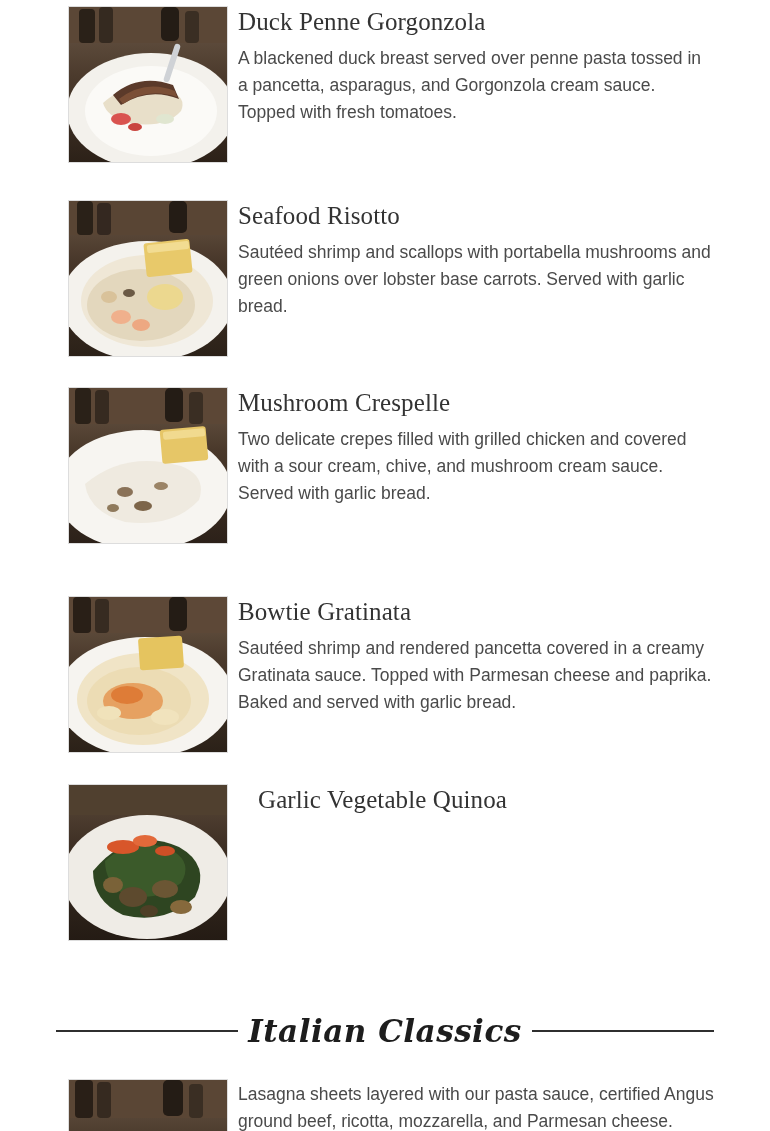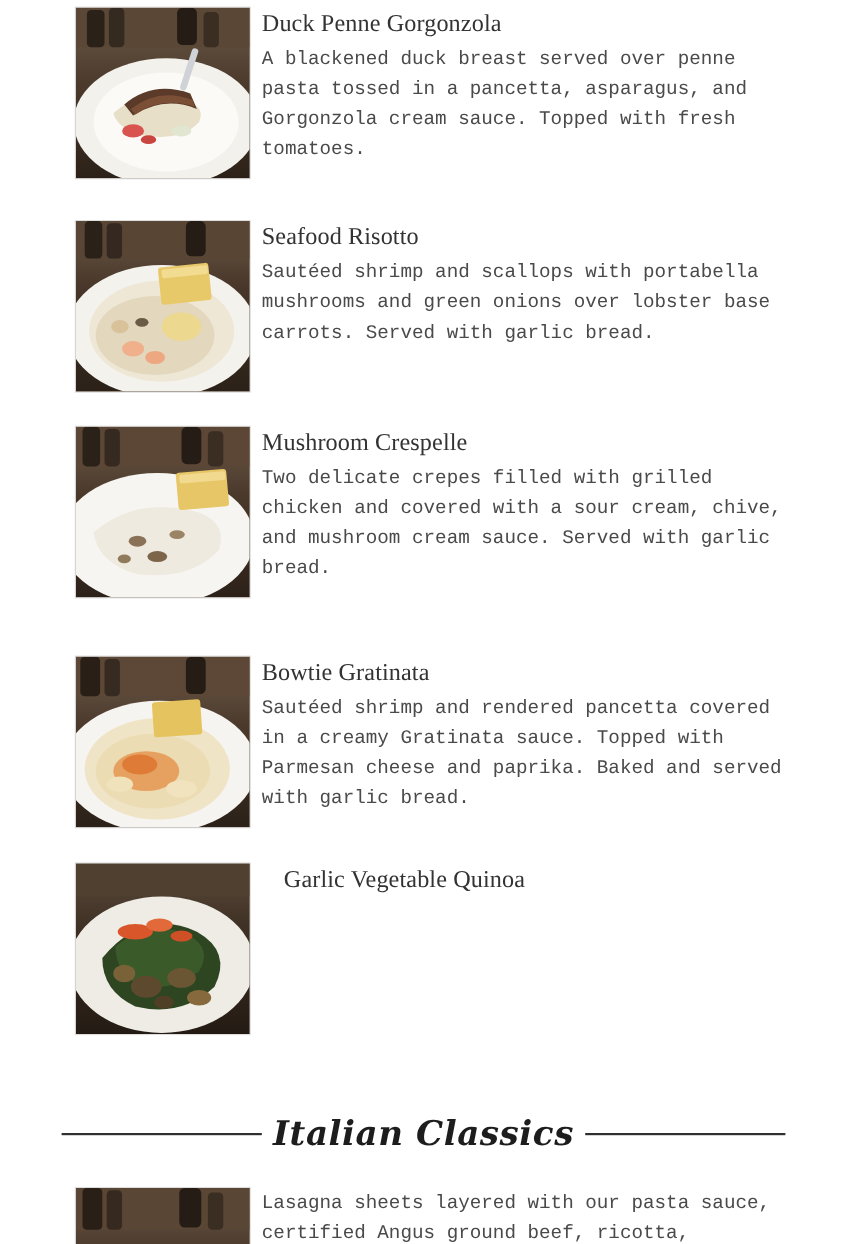--- a/index.html
+++ b/index.html
@@ -45,29 +45,29 @@
     display: block;
     width: 158px;
     height: 155px;
   }
   .item-text {
     flex: 1 1 auto;
     padding-top: 2px;
   }
   .item-title {
     font-family: "Liberation Serif", serif;
-    font-size: 22px;
+    font-size: 25px;
     line-height: 1.15;
     font-weight: 400;
     color: #333333;
     margin: 0 0 8px 0;
     letter-spacing: 0.1px;
   }
   .item-desc {
-    font-family: Liberation Mono, monospace;
+    font-family: Liberation Sans, sans-serif;
     font-size: 17.5px;
     line-height: 1.55;
     color: #4a4a4a;
     margin: 0;
   }
   .section-divider {
     display: flex;
     align-items: center;
     padding: 0 56px;
     margin: 26px 0 30px 0;

